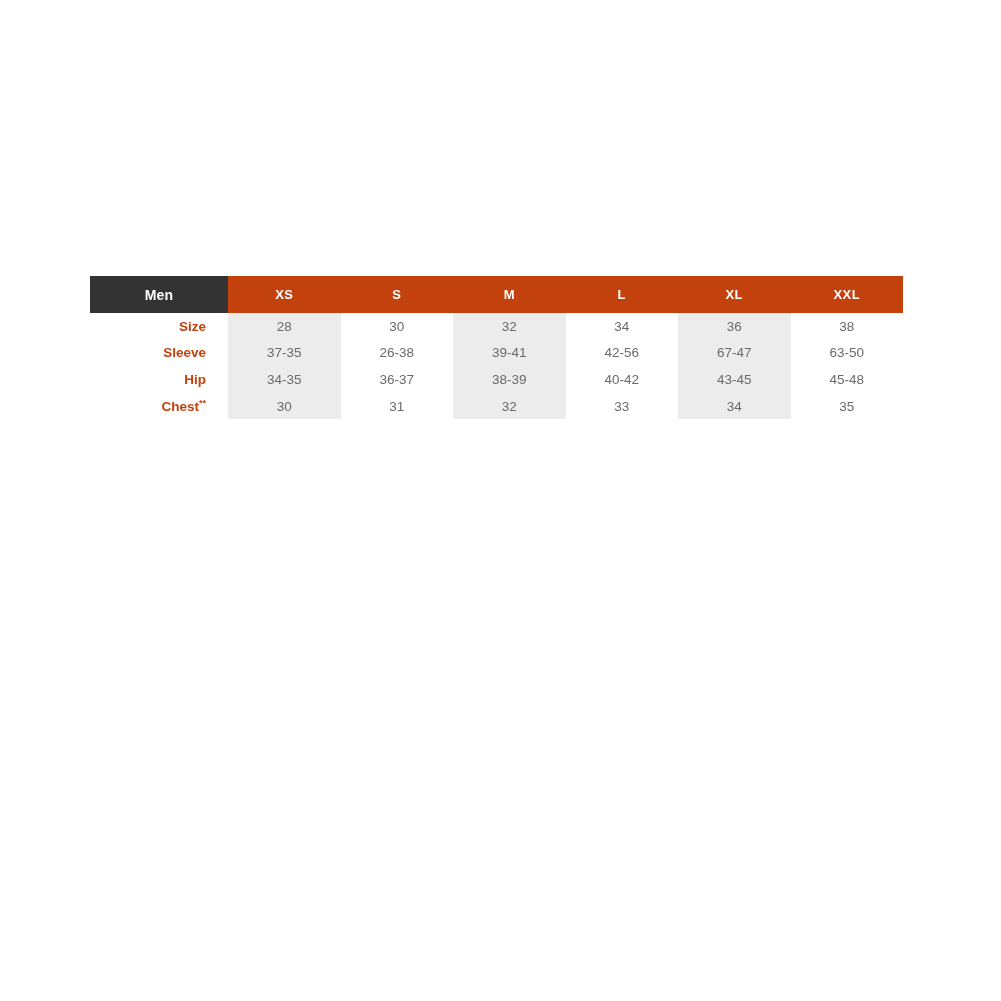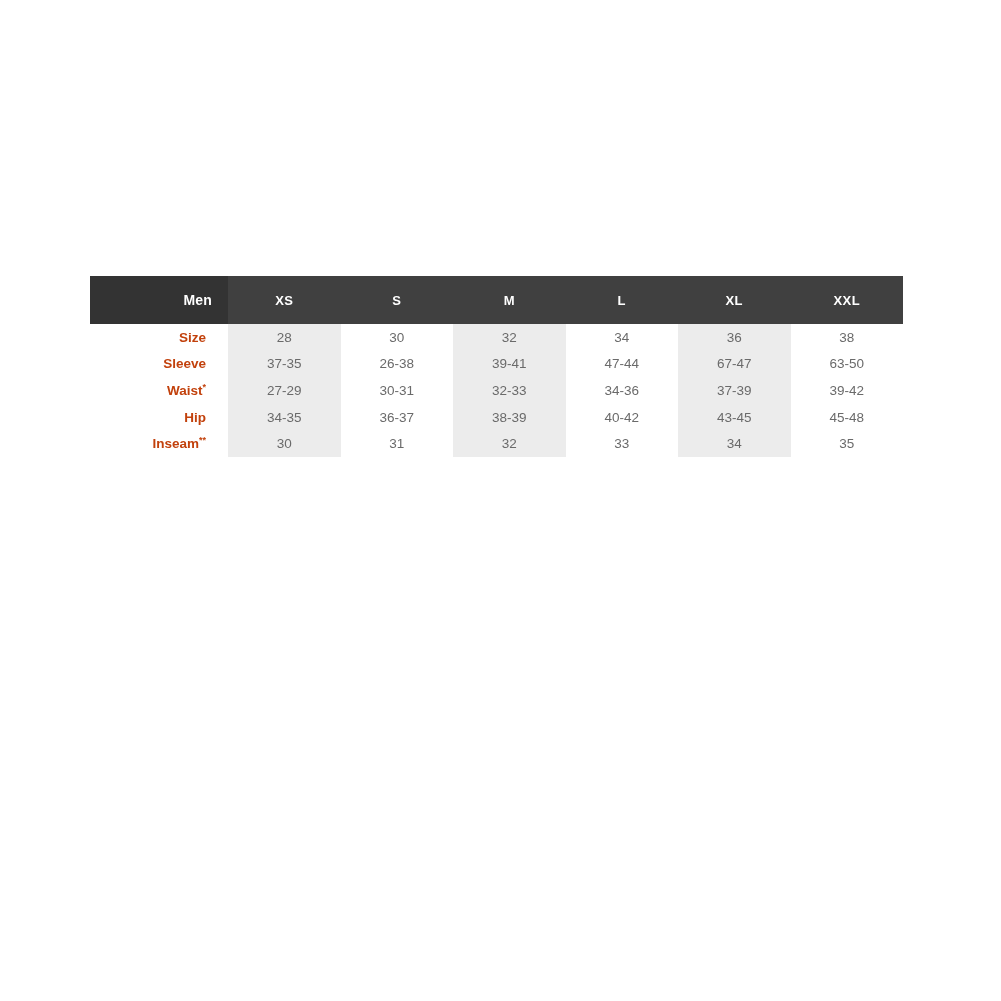--- a/index.html
+++ b/index.html
@@ -31,28 +31,28 @@
   table.size-chart col.col-size  { width: 112.5px; }
 
   
   thead tr { height: 37px; }
 
   th.hdr-men {
     background: #333333;
     color: #ffffff;
     font-size: 14px;
     font-weight: bold;
-    text-align: right;
+    text-align: center;
     letter-spacing: 0.2px;
-    padding: 16px;
+    padding: 0;
     vertical-align: middle;
   }
 
   th.hdr-size {
-    background: #404040;
+    background: #c2410c;
     color: #ffffff;
     font-size: 13px;
     font-weight: bold;
     text-align: center;
     letter-spacing: 0.4px;
     padding: 0;
     vertical-align: middle;
   }
 
   
@@ -121,44 +121,35 @@
           <td class="cell-val shaded">32</td>
           <td class="cell-val">34</td>
           <td class="cell-val shaded">36</td>
           <td class="cell-val">38</td>
         </tr>
         <tr>
           <td class="cell-label"><span>Sleeve</span></td>
           <td class="cell-val shaded">37-35</td>
           <td class="cell-val">26-38</td>
           <td class="cell-val shaded">39-41</td>
-          <td class="cell-val">47-44</td>
+          <td class="cell-val">42-56</td>
           <td class="cell-val shaded">67-47</td>
           <td class="cell-val">63-50</td>
-        </tr>
-        <tr>
-          <td class="cell-label"><span>Waist</span><sup class="fn">*</sup></td>
-          <td class="cell-val shaded">27-29</td>
-          <td class="cell-val">30-31</td>
-          <td class="cell-val shaded">32-33</td>
-          <td class="cell-val">34-36</td>
-          <td class="cell-val shaded">37-39</td>
-          <td class="cell-val">39-42</td>
         </tr>
         <tr>
           <td class="cell-label"><span>Hip</span></td>
           <td class="cell-val shaded">34-35</td>
           <td class="cell-val">36-37</td>
           <td class="cell-val shaded">38-39</td>
           <td class="cell-val">40-42</td>
           <td class="cell-val shaded">43-45</td>
           <td class="cell-val">45-48</td>
         </tr>
         <tr>
-          <td class="cell-label"><span>Inseam</span><sup class="fn">**</sup></td>
+          <td class="cell-label"><span>Chest</span><sup class="fn">**</sup></td>
           <td class="cell-val shaded">30</td>
           <td class="cell-val">31</td>
           <td class="cell-val shaded">32</td>
           <td class="cell-val">33</td>
           <td class="cell-val shaded">34</td>
           <td class="cell-val">35</td>
         </tr>
       </tbody>
   </table>
 </div>

